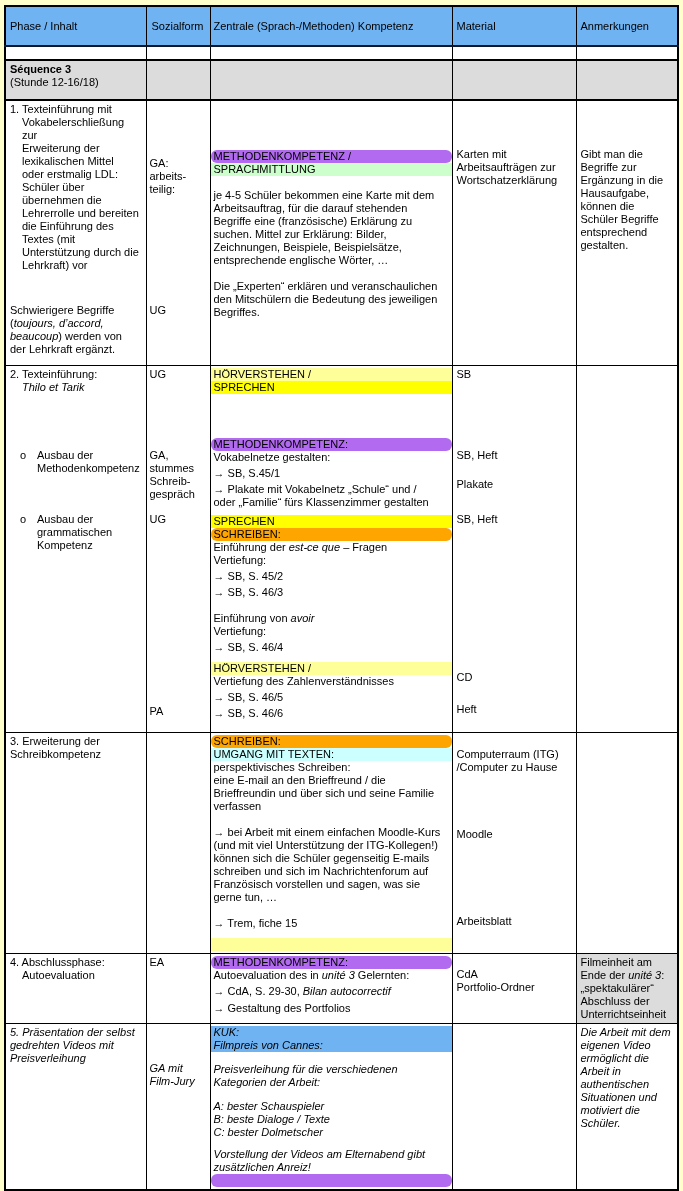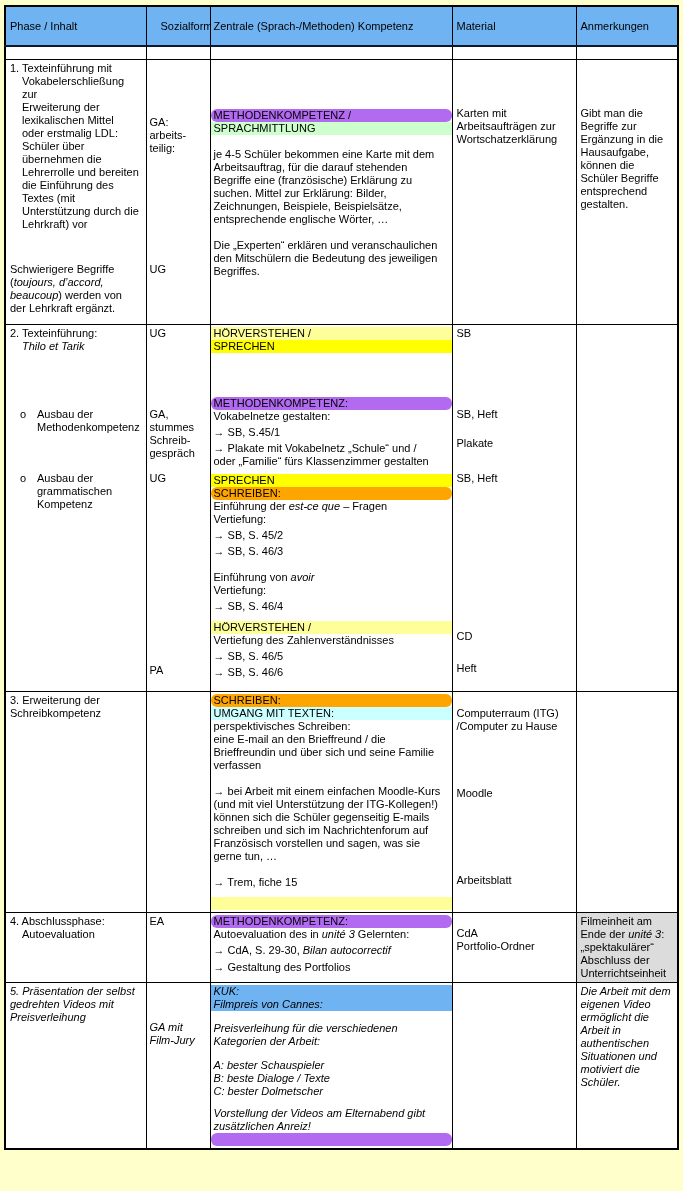--- a/index.html
+++ b/index.html
@@ -60,41 +60,50 @@
       <col style="width:124px">
       <col style="width:102px">
   </colgroup>
 
   <tbody>
       <tr class="hdr">
     <td>
           <div class="cw"><span>Phase / Inhalt</span></div>
         </td>
     <td>
-          <div class="cw" style="padding-left:14px"><span>Sozialform</span></div>
+          <div class="cw" style="padding-left:5px"><span>Sozialform</span></div>
         </td>
     <td>
           <div class="cw kw"><span>Zentrale (Sprach-/Methoden) Kompetenz</span></div>
         </td>
     <td>
           <div class="cw"><span>Material</span></div>
         </td>
     <td>
           <div class="cw"><span>Anmerkungen</span></div>
         </td>
   </tr>
 
   <tr class="emp">
     <td></td>
     <td></td>
     <td></td>
     <td></td>
     <td></td>
   </tr>
 
+  <tr class="sec">
+    <td>
+      <div class="cw pre"><span class="b">Séquence 3</span><span style="display:block">(Stunde 12-16/18)</span></div>
+    </td>
+    <td></td>
+    <td></td>
+    <td></td>
+    <td></td>
+  </tr>
 
   <tr class="r1">
     <td>
       <div class="cw">
         <div class="hang">1. Texteinführung mit
 Vokabelerschließung zur
 Erweiterung der
 lexikalischen Mittel
 oder erstmalig LDL:
 Schüler über

